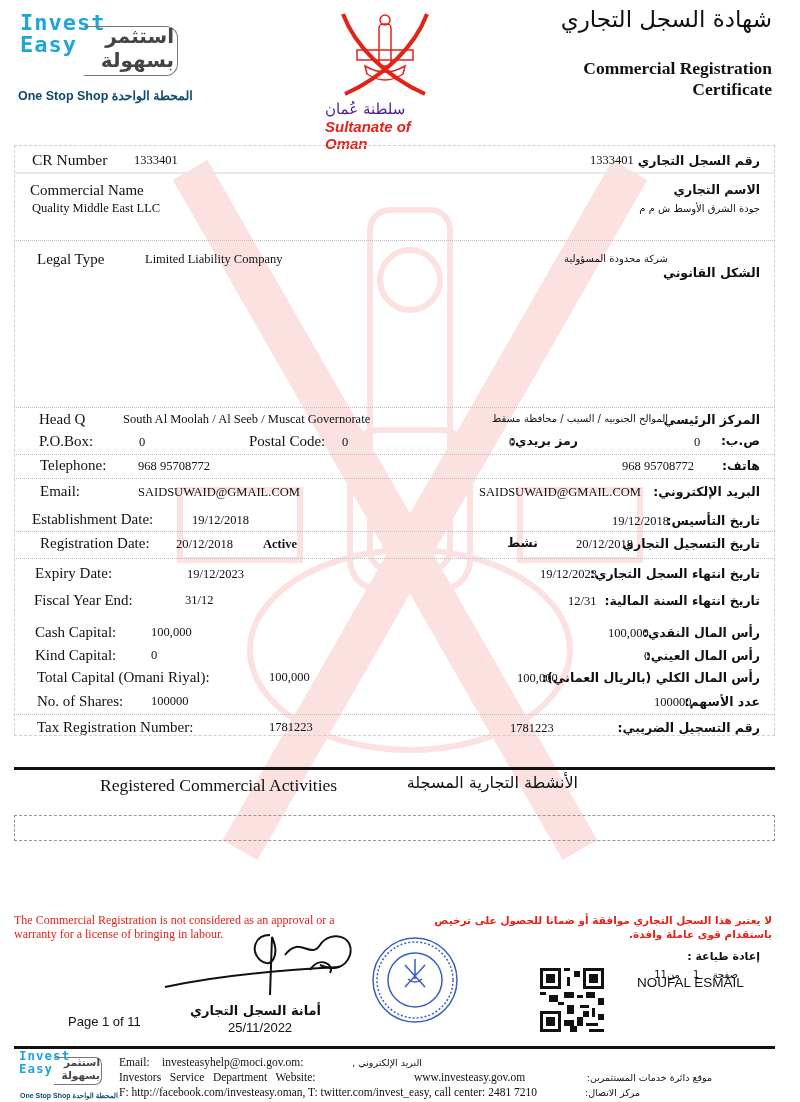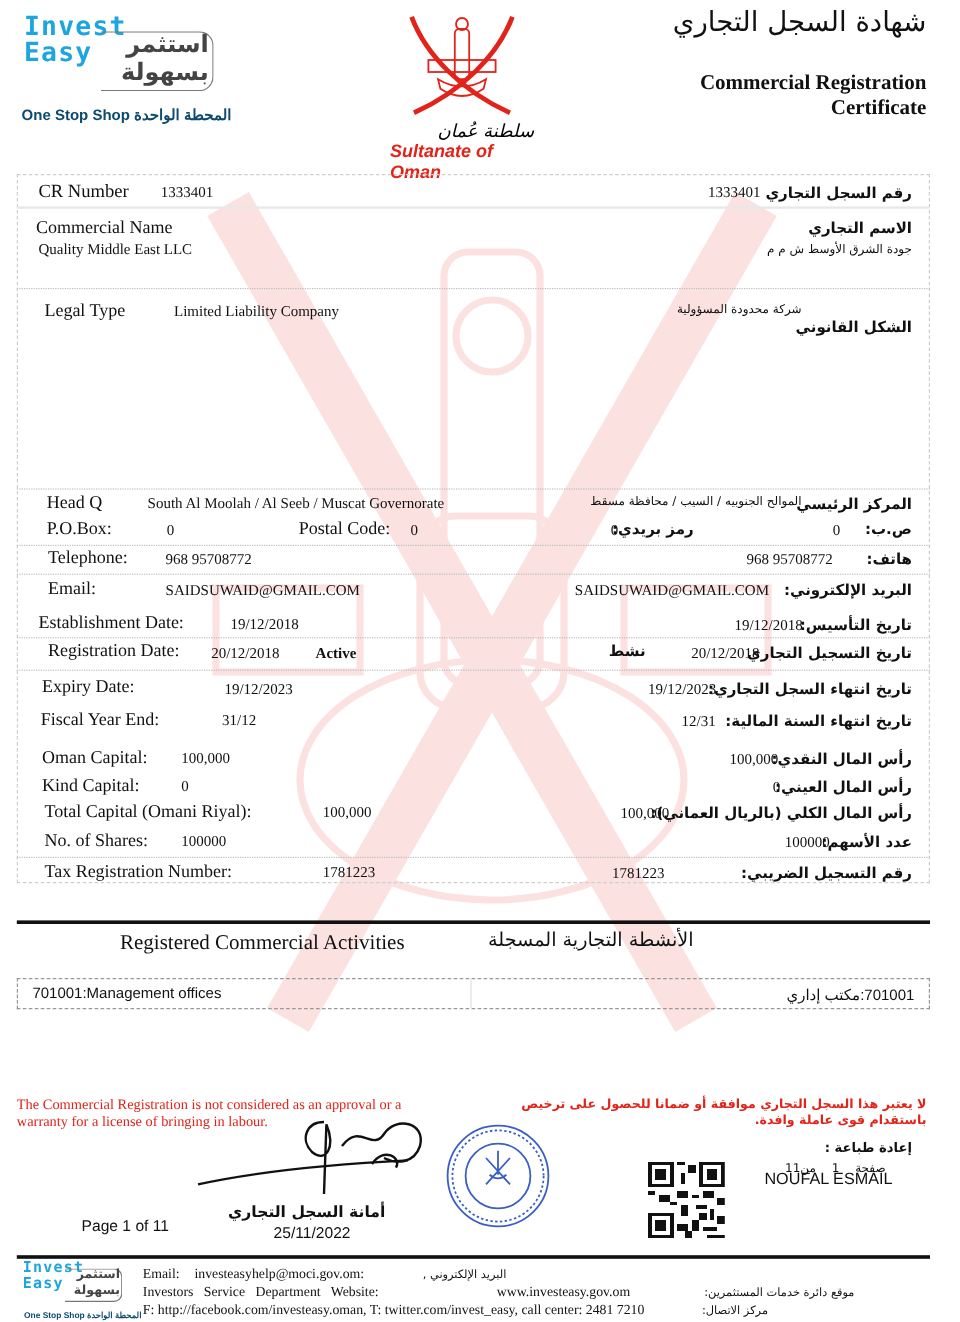--- a/index.html
+++ b/index.html
@@ -14,21 +14,21 @@
 
   
   .ie-logo { left: 14px; top: 12px; width: 170px; height: 88px; }
   .ie-en { position: absolute; left: 6px; top: 0; font-family: "DejaVu Sans Mono", monospace; color: #1ea5df; font-size: 22px; font-weight: bold; line-height: 22px; letter-spacing: 1px; }
   .ie-box { position: absolute; left: 70px; top: 14px; width: 94px; height: 50px; border: 1.5px solid #777; border-left: none; border-radius: 0 12px 12px 0; }
   .ie-ar { position: absolute; left: 78px; top: 12px; width: 82px; direction: rtl; text-align: right; color: #444; font-family: "DejaVu Sans", sans-serif; font-size: 20px; line-height: 24px; font-weight: bold; }
   .ie-tag { position: absolute; left: 4px; top: 76px; color: #0c4a6e; font-family: "Liberation Sans", sans-serif; font-size: 12.5px; font-weight: bold; white-space: nowrap; }
 
   .emblem { left: 325px; top: 6px; width: 120px; height: 126px; }
   .emblem-caption { position: absolute; left: 0; width: 120px; top: 112px; text-align: left; color: #e2231a; font-family: "Liberation Sans", sans-serif; font-style: italic; font-weight: bold; font-size: 15px; }
-  .emblem-ar { position: absolute; left: 0; width: 120px; top: 94px; text-align: right; color: #000000; font-family: "DejaVu Serif", serif; font-size: 15px; font-style: italic; }
+  .emblem-ar { position: absolute; left: 0; width: 120px; top: 94px; text-align: left; color: #4c1d95; font-family: "DejaVu Serif", serif; font-size: 15px; }
 
   .title-ar { right: 28px; top: 6px; font-family: "DejaVu Sans", sans-serif; font-size: 23px; color: #111; direction: rtl; }
   .title-en { right: 28px; top: 58px; text-align: right; font-family: "Liberation Serif", serif; font-weight: bold; font-size: 17.5px; line-height: 21px; }
 
   
   .main-box { left: 14px; top: 145px; width: 761px; height: 591px; border: 1px dashed #cfcfcf; }
   .hline { position: absolute; left: 14px; width: 761px; height: 0; border-top: 1px dotted #bdbdbd; }
   .hline.solid { border-top: 2px solid #e8e8e8; }
 
   .lbl { position: absolute; white-space: nowrap; font-family: "Liberation Serif", serif; font-weight: normal; font-size: 15px; color: #111; }
@@ -175,21 +175,21 @@
 <div class="lbl" style="left:35px;top:565px">Expiry Date:</div>
 <div class="val" style="left:187px;top:567px">19/12/2023</div>
 <div class="val" style="left:540px;top:567px">19/12/2023</div>
 <div class="lbl-ar" style="right:40px;top:566px">تاريخ انتهاء السجل التجاري:</div>
 
 <div class="lbl" style="left:34px;top:592px">Fiscal Year End:</div>
 <div class="val" style="left:185px;top:593px">31/12</div>
 <div class="val" style="left:568px;top:594px">12/31</div>
 <div class="lbl-ar" style="right:40px;top:593px">تاريخ انتهاء السنة المالية:</div>
 
-<div class="lbl" style="left:35px;top:624px">Oman Capital:</div>
+<div class="lbl" style="left:35px;top:624px">Cash Capital:</div>
 <div class="val" style="left:151px;top:625px">100,000</div>
 <div class="val" style="left:608px;top:626px">100,000</div>
 <div class="lbl-ar" style="right:40px;top:625px">رأس المال النقدي:</div>
 
 <div class="lbl" style="left:35px;top:647px">Kind Capital:</div>
 <div class="val" style="left:151px;top:648px">0</div>
 <div class="val" style="left:644px;top:649px">0</div>
 <div class="lbl-ar" style="right:40px;top:648px">رأس المال العيني:</div>
 
 <div class="lbl" style="left:37px;top:669px">Total Capital (Omani Riyal):</div>
@@ -204,22 +204,20 @@
 
 <div class="lbl" style="left:37px;top:719px">Tax Registration Number:</div>
 <div class="val" style="left:269px;top:720px">1781223</div>
 <div class="val" style="left:510px;top:721px">1781223</div>
 <div class="lbl-ar" style="right:40px;top:720px">رقم التسجيل الضريبي:</div>
 
 <div class="thick-rule" style="top:767px"></div>
 <div class="act-title">Registered Commercial Activities</div>
 <div class="act-title-ar">الأنشطة التجارية المسجلة</div>
 <div class="act-row">
-  <div class="act-cell en">701001:Management offices</div>
-  <div class="act-cell ar">701001:مكتب إداري</div>
 </div>
 
 <div class="disclaimer en">The Commercial Registration is not considered as an approval or a warranty for a license of bringing in labour.</div>
 <div class="disclaimer ar">لا يعتبر هذا السجل التجاري موافقة أو ضمانا للحصول على ترخيص باستقدام قوى عاملة وافدة.</div>
 
 <svg class="sig" viewBox="0 0 200 70" fill="none" stroke="#111" stroke-width="2">
   <path d="M5 62 C60 50 120 45 180 42"></path>
   <path d="M110 10 C95 10 90 25 100 35 C112 45 120 30 112 12 L110 70"></path>
   <path d="M125 30 C140 10 150 35 160 20 C170 5 195 10 190 30 C185 45 170 45 160 40"></path>
   <path d="M150 45 C160 30 175 40 170 48"></path>

